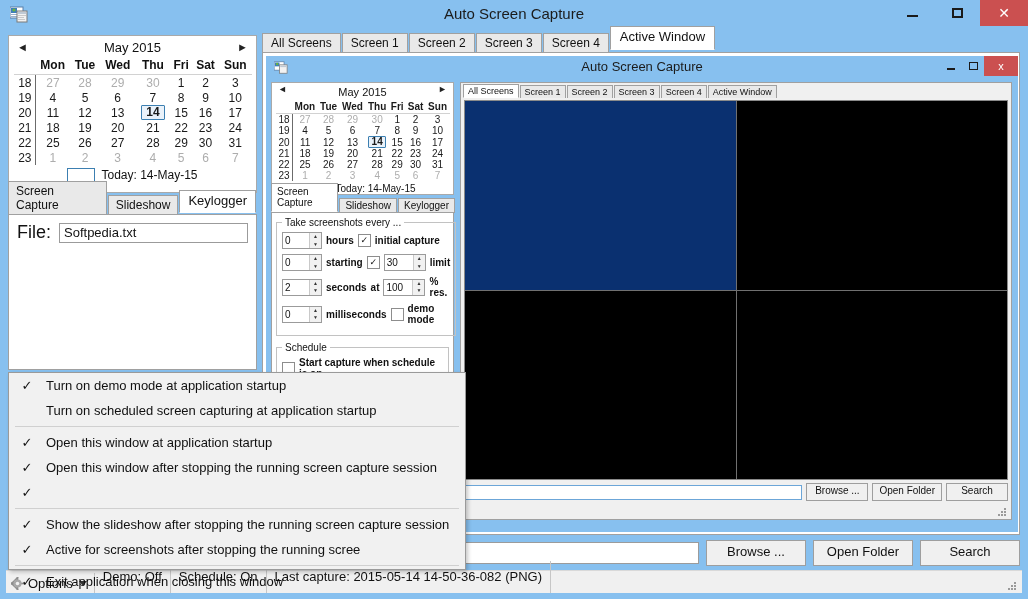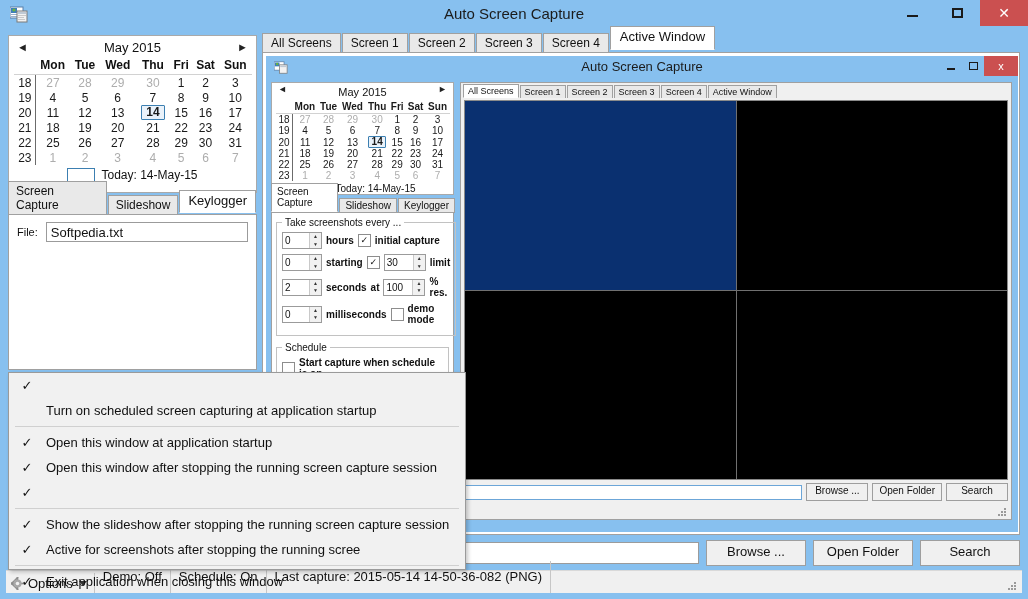--- a/index.html
+++ b/index.html
@@ -127,21 +127,21 @@
     position: absolute; left: 0; top: 179px;
     width: 249px; height: 156px;
     background: #ffffff;
     border: 1px solid #a0a0a0;
     box-sizing: border-box;
   }
   .file-row {
     display: flex; align-items: center;
     padding: 7px 8px 0 8px; gap: 8px;
   }
-  .file-label { font-size: 11px; color: #111; }
+  .file-label { font-size: 18px; color: #111; }
   .file-input {
     flex: 1; height: 20px;
     border: 1px solid #9b9b9b; background: #fff;
     font-size: 13px; color: #111;
     padding: 6px 4px; box-sizing: border-box;
     font-family: "Liberation Sans", sans-serif;
     outline: none;
   }
 
   
@@ -785,20 +785,21 @@
             <rect x="5" y="5" width="2" height="2"></rect>
               <rect x="8" y="2" width="2" height="2"></rect>
           </g>
         </svg>
       </span>
     </div>
 
     <div class="ctxmenu" id="ctxmenu">
         <div class="ctx-item">
           <span class="ctx-check">✓</span>
+          <span class="ctx-label">Turn on demo mode at application startup</span>
         </div>
         <div class="ctx-item">
           <span class="ctx-check"></span>
           <span class="ctx-label">Turn on scheduled screen capturing at application startup</span>
         </div>
         <div class="ctx-sep"></div>
         <div class="ctx-item">
           <span class="ctx-check">✓</span>
           <span class="ctx-label">Open this window at application startup</span>
         </div>

